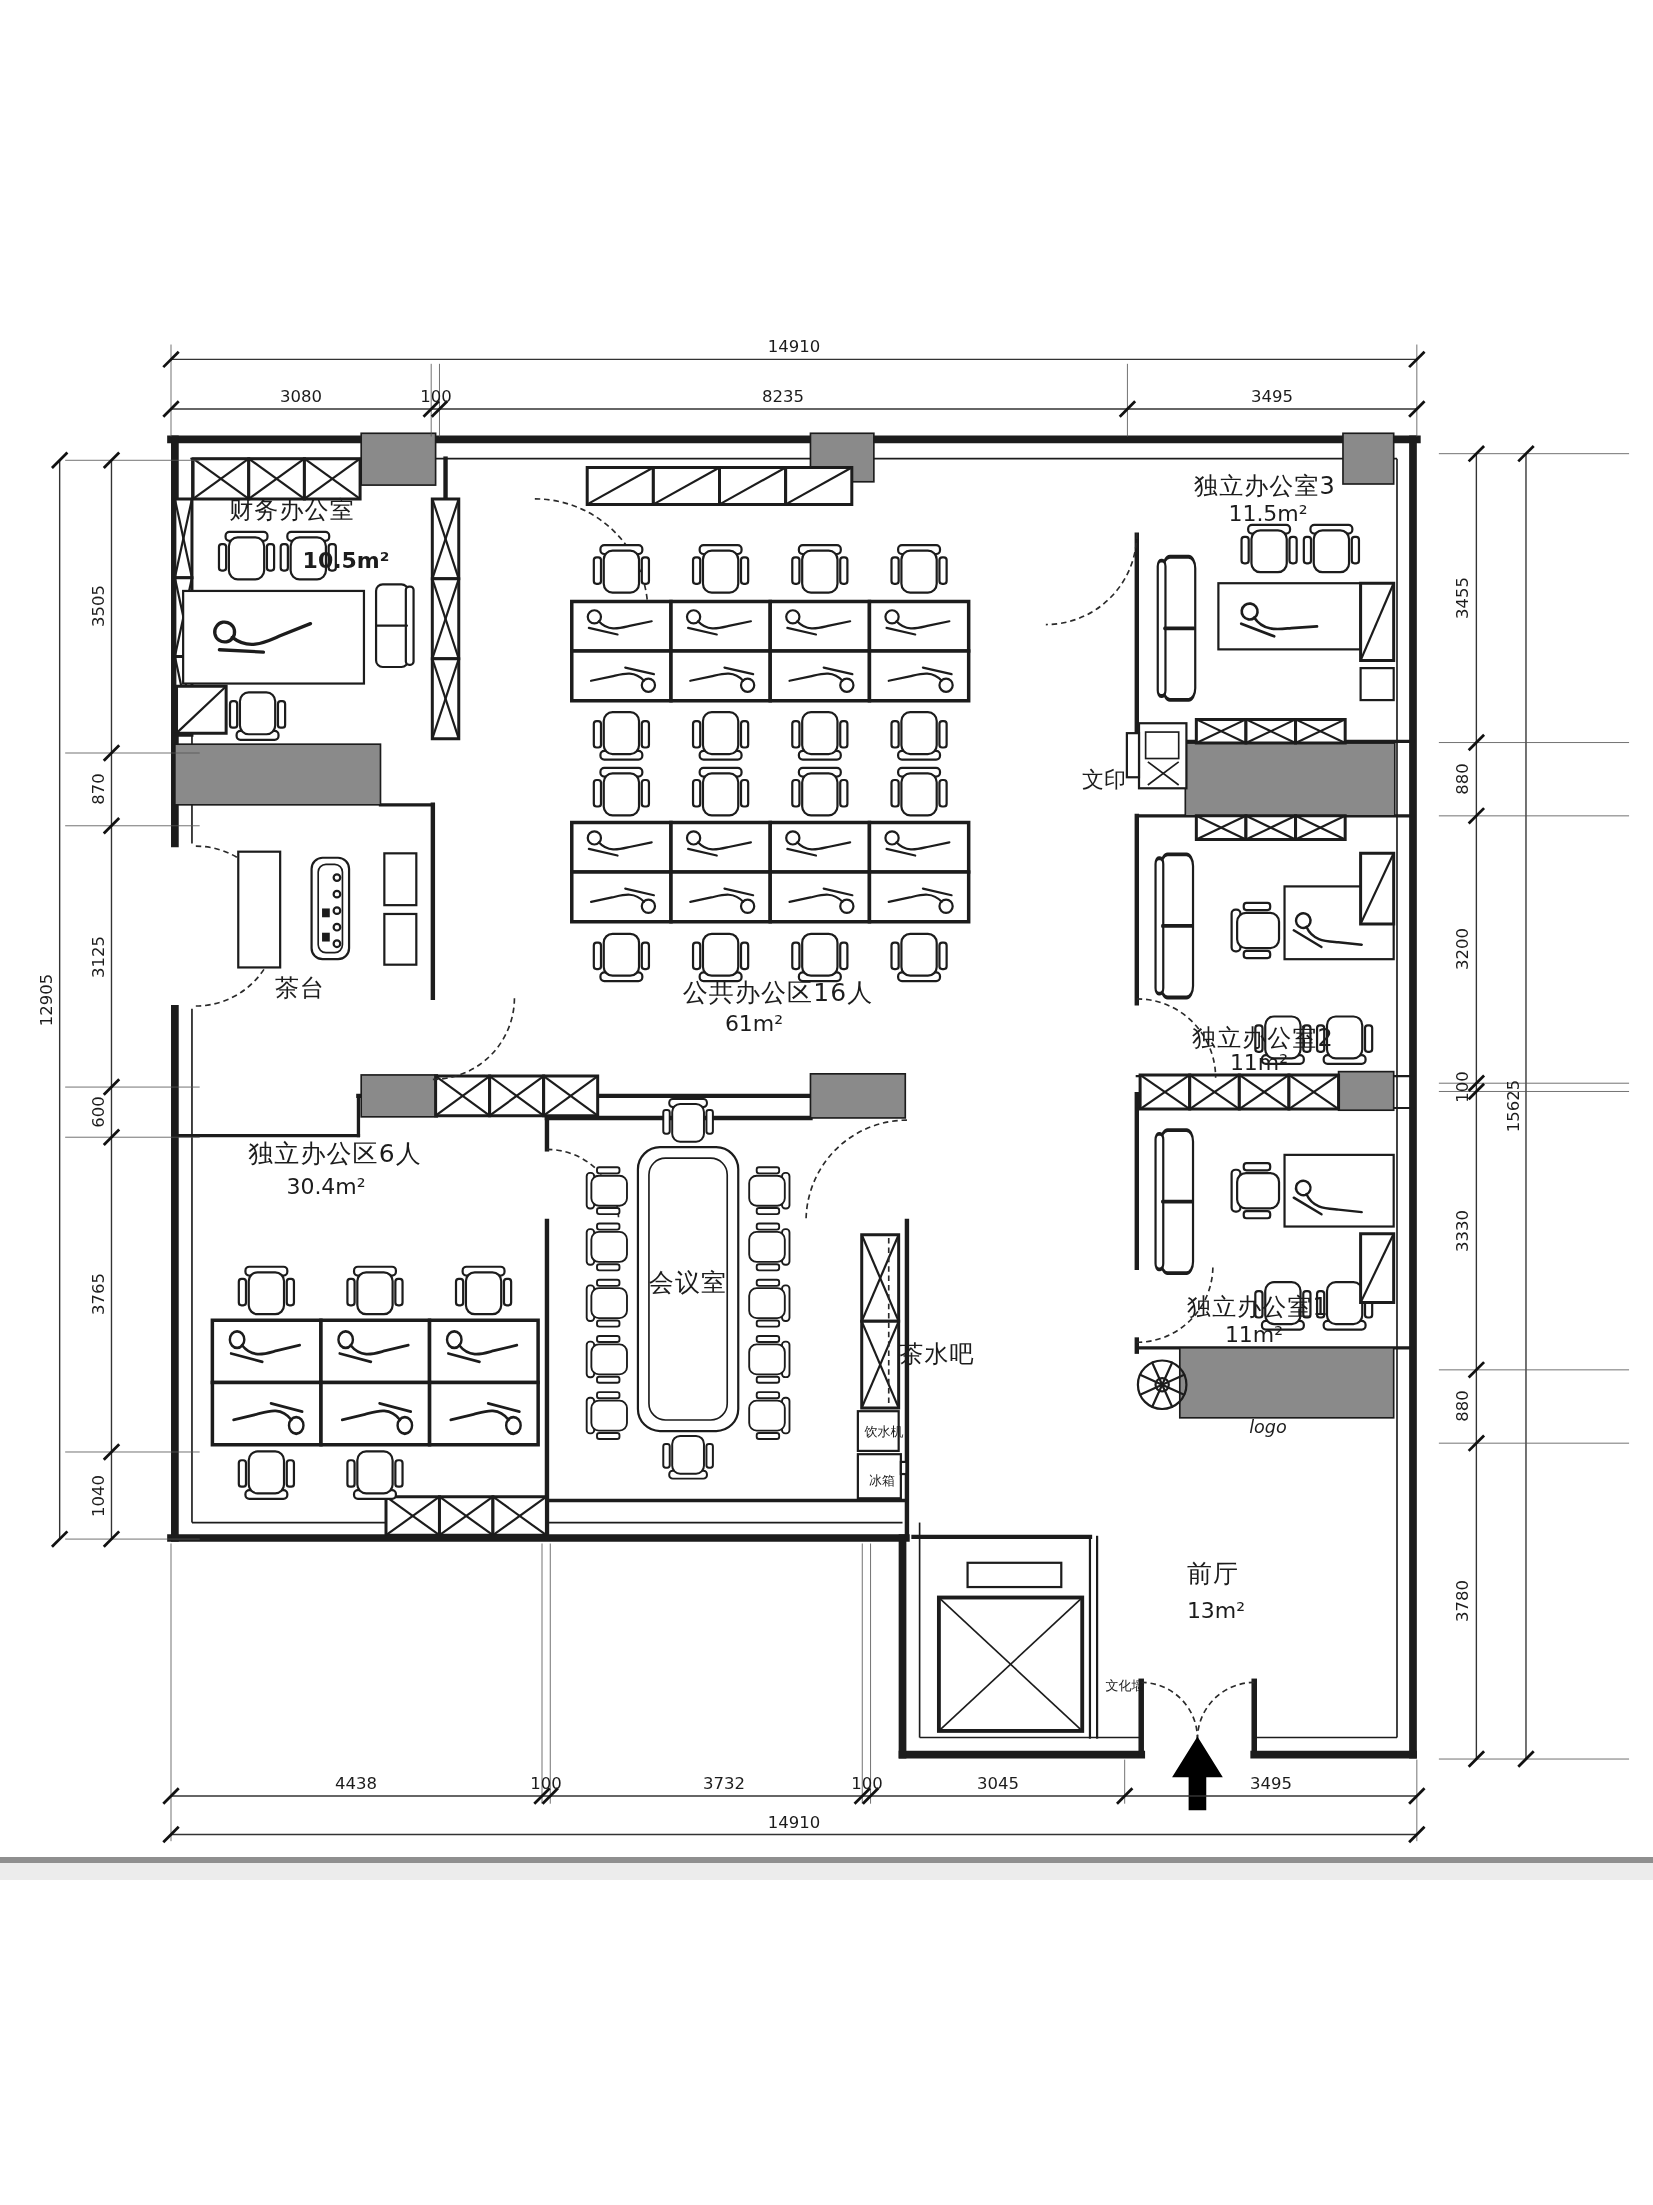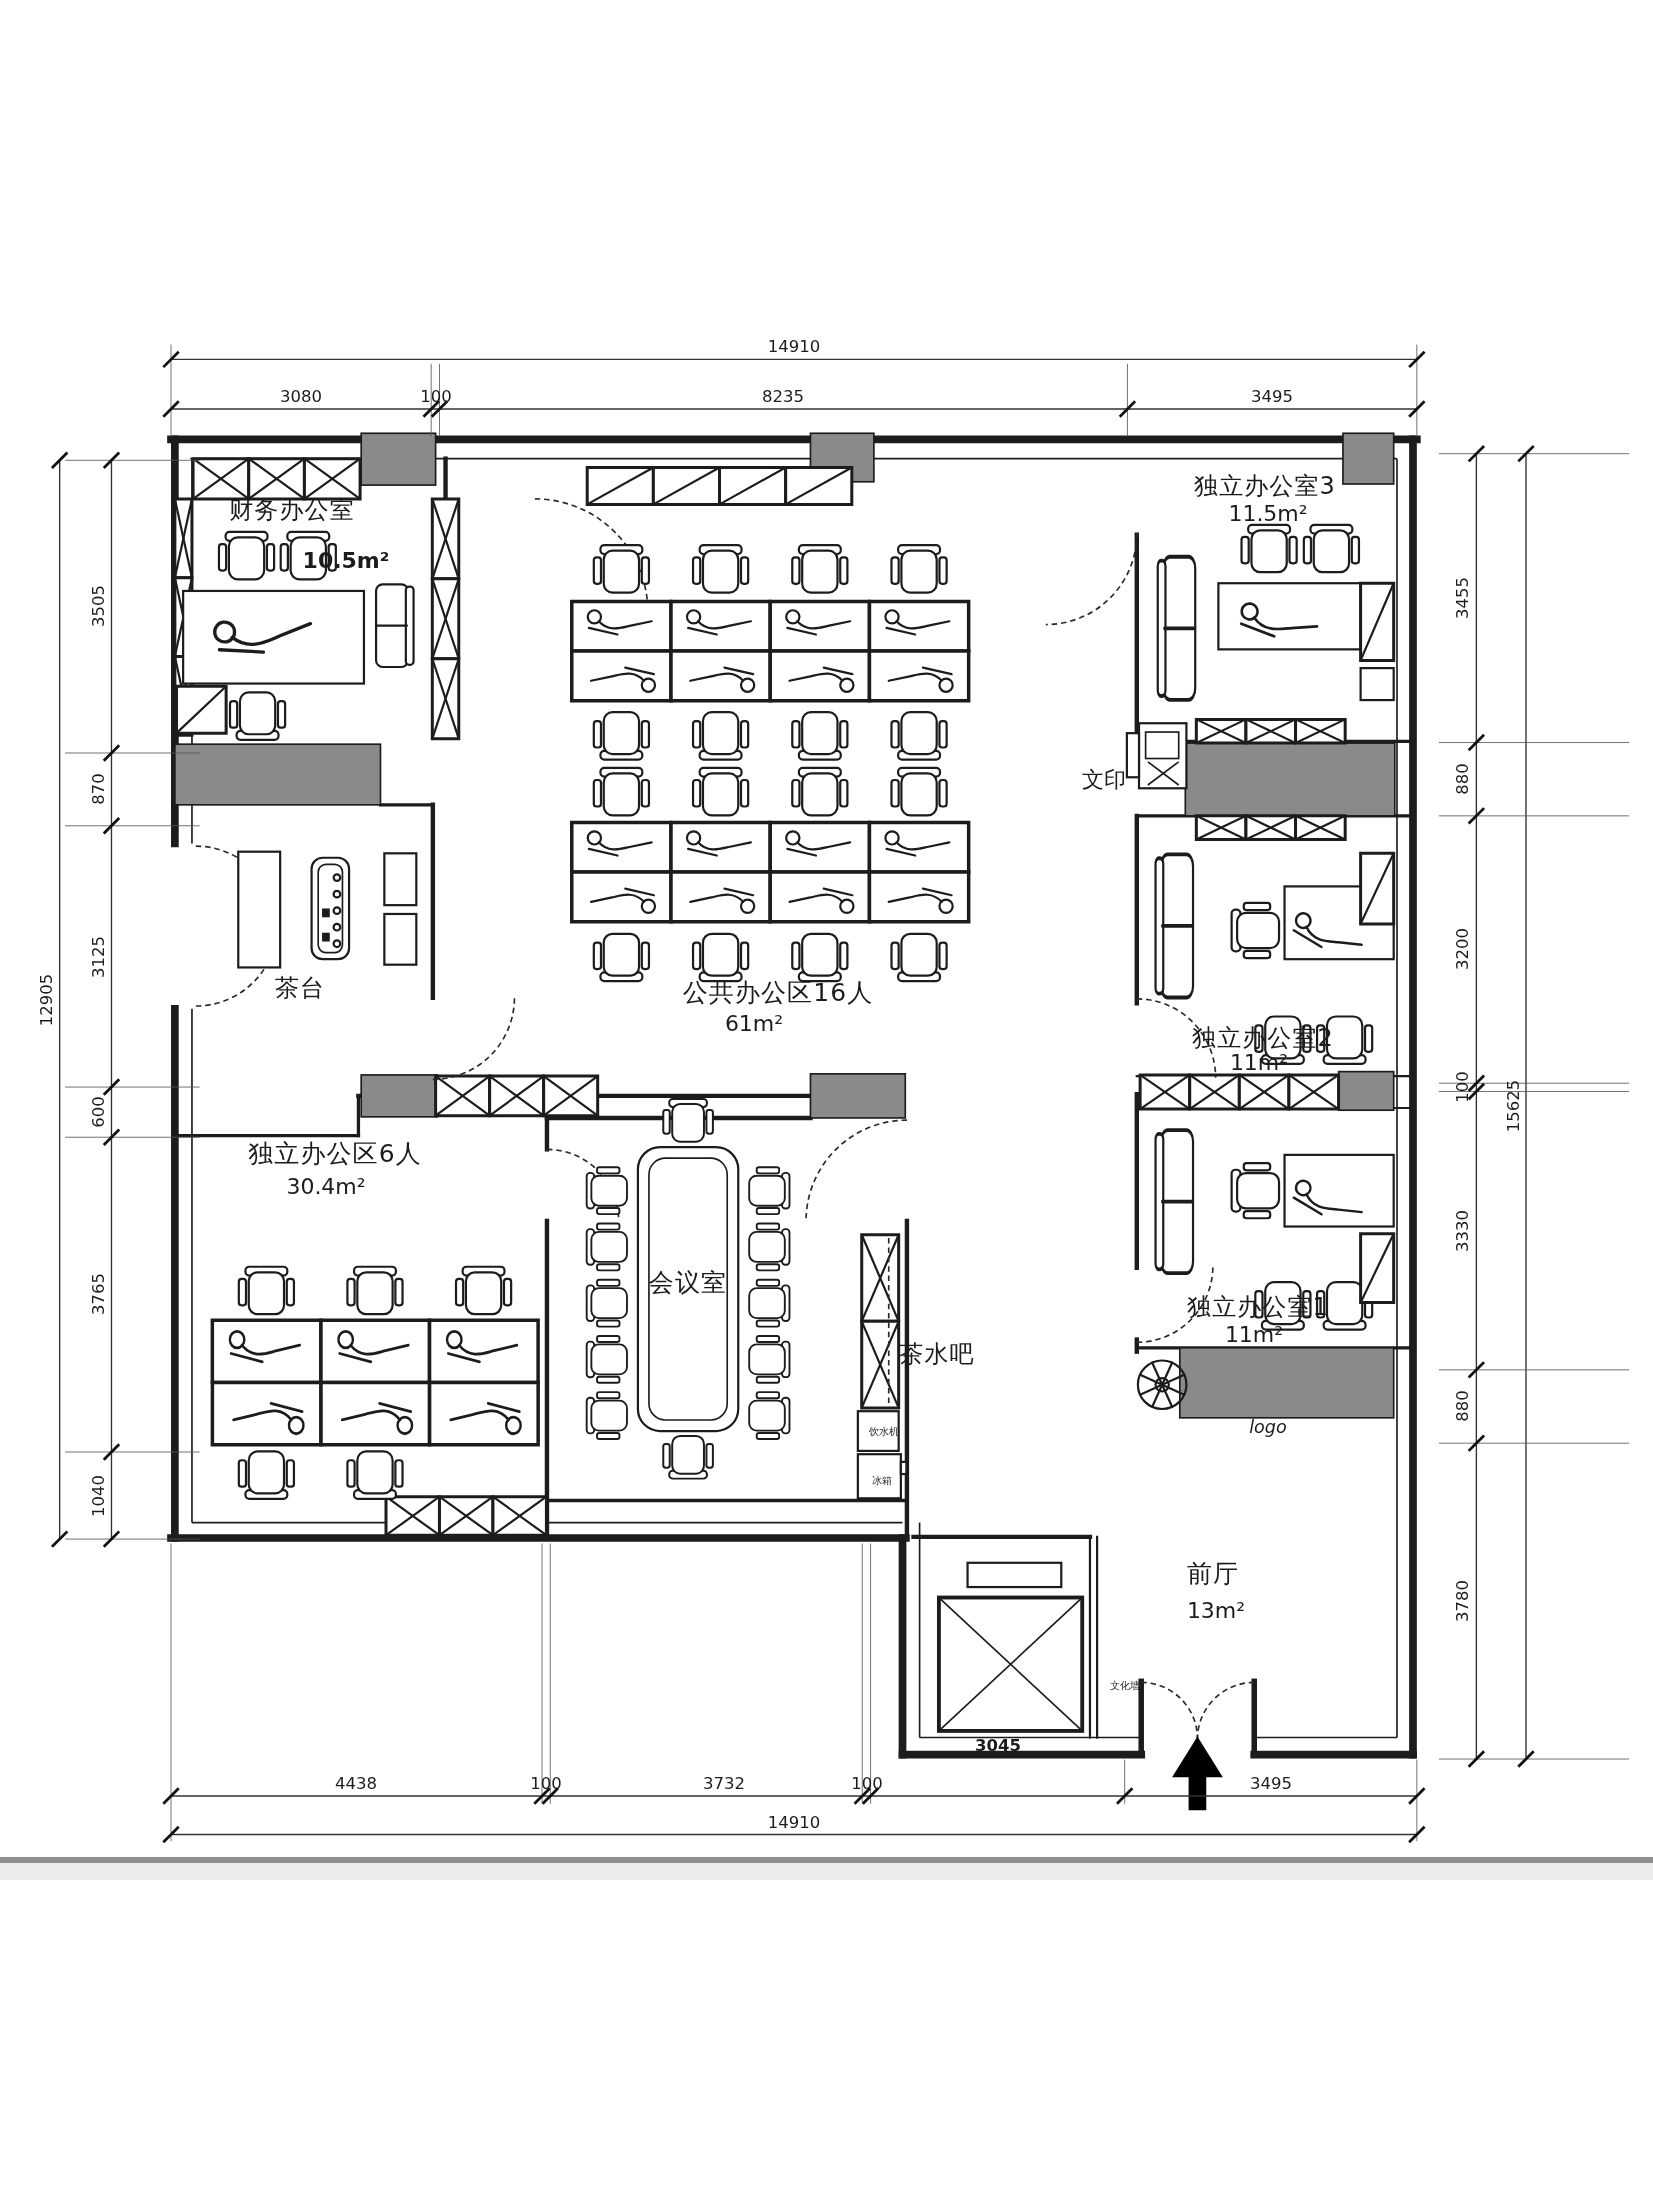--- a/index.html
+++ b/index.html
@@ -17,21 +17,21 @@
   .ext-line{stroke:#555;stroke-width:1.5;fill:none;}
   .tick{stroke:#111;stroke-width:5;}
   #xc rect,#dc rect{fill:#fff;stroke:#1c1c1c;stroke-width:3;}
   #xc line,#dc line{stroke:#1c1c1c;stroke-width:2.2;}
   #xc *,#dc *,#dcell *{vector-effect:non-scaling-stroke;}
   
   .lbl{position:absolute;transform:translate(-50%,-50%);white-space:nowrap;color:#1c1c1c;}
   .room{font-size:25px;letter-spacing:1.1px;}
   .room-s{font-size:24px;letter-spacing:1.1px;}
   .area{font-size:22px;}
-  .small{font-size:10px;}
+  .small{font-size:13px;}
   .dim{position:absolute;font-size:16.5px;transform:translate(-50%,-50%);white-space:nowrap;}
   .dim.v{transform:translate(-50%,-50%) rotate(-90deg);}
   .band1{position:absolute;left:0;top:1857px;width:1654px;height:6.6px;background:#8f8f8f;}
   .band2{position:absolute;left:0;top:1863px;width:1654px;height:16.5px;background:#ececec;}
 </style>
 </head>
 <body>
 
 <div id="sheet">
 
@@ -447,21 +447,21 @@
   <div class="dim" style="left:794px;top:346px;">14910</div>
   <div class="dim" style="left:301px;top:396px;">3080</div>
   <div class="dim" style="left:436px;top:396px;">100</div>
   <div class="dim" style="left:783px;top:396px;">8235</div>
   <div class="dim" style="left:1272px;top:396px;">3495</div>
 
   <div class="dim" style="left:356px;top:1783px;">4438</div>
   <div class="dim" style="left:546px;top:1783px;">100</div>
   <div class="dim" style="left:724px;top:1783px;">3732</div>
   <div class="dim" style="left:867px;top:1783px;">100</div>
-  <div class="dim" style="left:998px;top:1745px;font-weight:bold;">3045</div>
+  <div class="dim" style="left:998px;top:1783px;">3045</div>
   <div class="dim" style="left:1271px;top:1783px;">3495</div>
   <div class="dim" style="left:794px;top:1822px;">14910</div>
 
   <div class="dim v" style="left:46px;top:1000px;">12905</div>
   <div class="dim v" style="left:98px;top:606px;">3505</div>
   <div class="dim v" style="left:98px;top:789px;">870</div>
   <div class="dim v" style="left:98px;top:957px;">3125</div>
   <div class="dim v" style="left:98px;top:1112px;">600</div>
   <div class="dim v" style="left:98px;top:1294px;">3765</div>
   <div class="dim v" style="left:98px;top:1496px;">1040</div>

